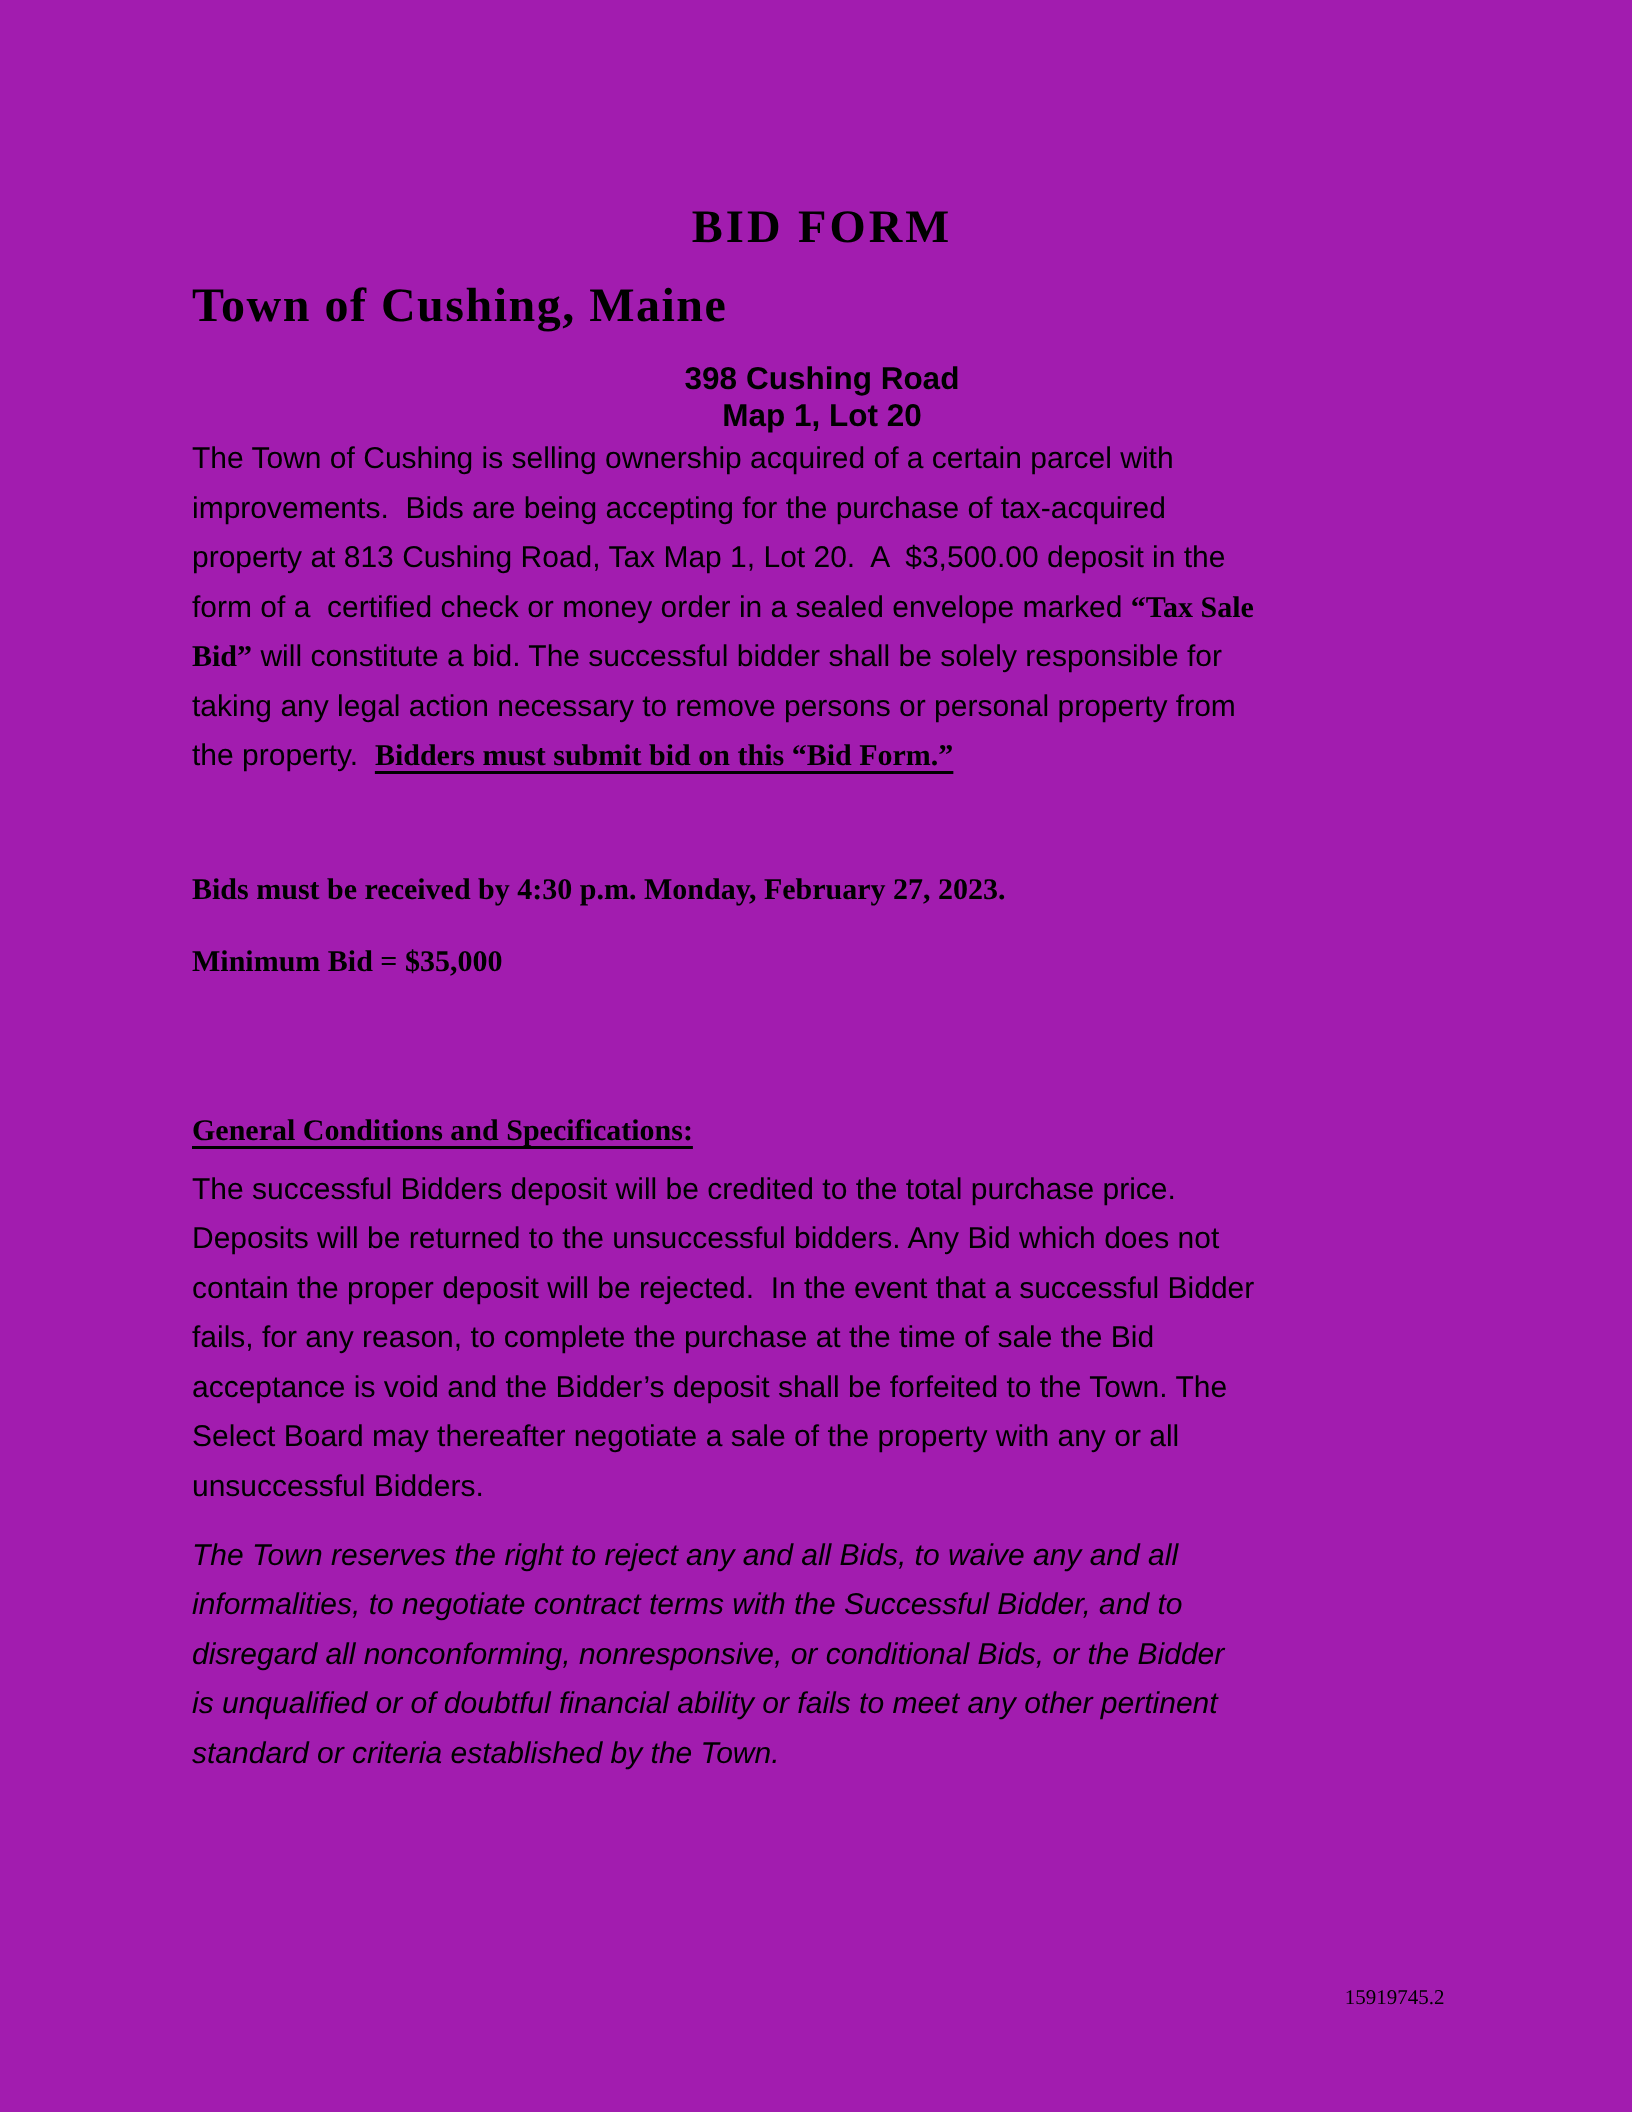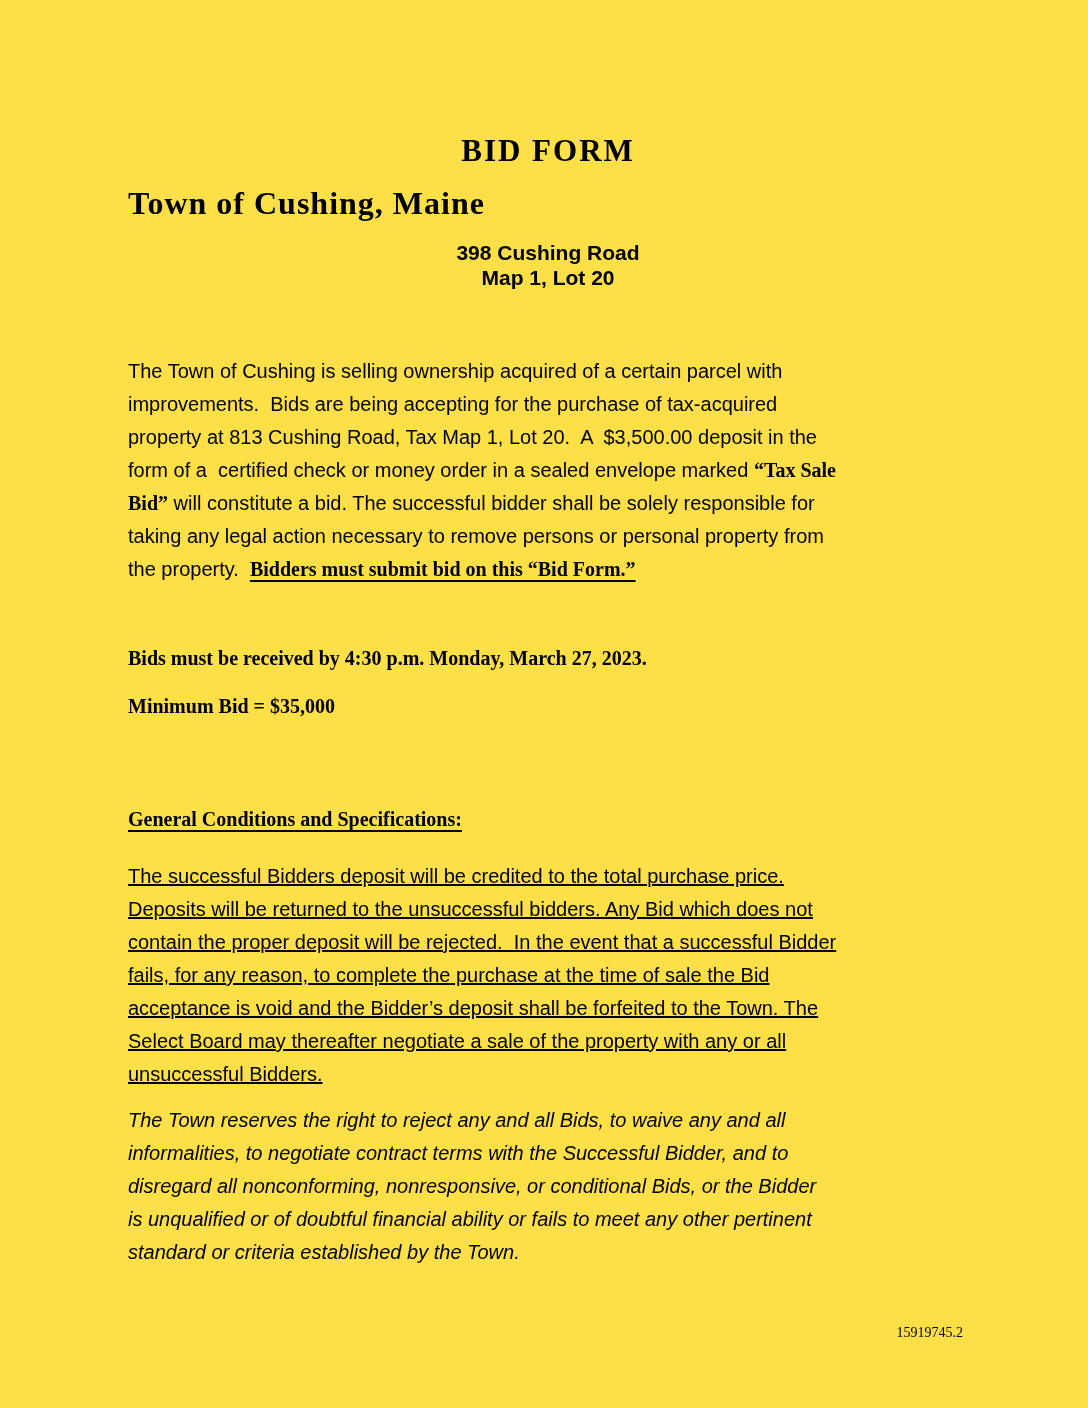--- a/index.html
+++ b/index.html
@@ -4,21 +4,21 @@
 <style>
   html, body {
     margin: 0;
     padding: 0;
     background: #ffffff;
   }
   .page {
     position: relative;
     width: 1088px;
     height: 1408px;
-    background: #fde047;
+    background: #a21caf;
     color: #000000;
     box-sizing: border-box;
     padding: 133px 120px 0 128px;
     font-family: "Liberation Sans", sans-serif;
     overflow: hidden;
   }
   .serif {
     font-family: "Liberation Serif", serif;
   }
   .doc-title {
@@ -56,25 +56,25 @@
   }
   .para .line {
     height: 33px;
   }
   .b { font-weight: bold; font-family: Liberation Serif, serif; }
   .u {
     text-decoration: underline;
     text-decoration-thickness: 2px;
     text-underline-offset: 4px;
   }
-  .intro    { margin-top: 65px; }
+  .intro    { }
   .deadline { margin-top: 56px; }
   .minbid   { margin-top: 15px; }
   .heading  { margin-top: 80px; }
-  .p2       { margin-top: 24px; text-decoration: underline; }
+  .p2       { margin-top: 6px; }
   .p3       { margin-top: 13px; font-style: italic; }
   .footer-number {
     position: absolute;
     top: 1325px;
     right: 125px;
     font-size: 14px;
     line-height: 16px;
   }
 </style>
 </head>
@@ -85,21 +85,21 @@
   <div class="doc-title serif">BID FORM</div>
 
   <div class="doc-subtitle serif">Town of Cushing, Maine</div>
 
   <div class="doc-address">398 Cushing Road</div>
 
   <div class="doc-maplot">Map 1, Lot 20</div>
 
   <div class="para intro"><div class="line"><span>The Town of Cushing is selling ownership acquired of a certain parcel with</span></div><div class="line"><span>improvements.  Bids are being accepting for the purchase of tax-acquired</span></div><div class="line"><span>property at 813 Cushing Road, Tax Map 1, Lot 20.  A  $3,500.00 deposit in the</span></div><div class="line"><span>form of a  certified check or money order in a sealed envelope marked </span><span class="b">“Tax Sale</span></div><div class="line"><span class="b">Bid”</span><span> will constitute a bid. The successful bidder shall be solely responsible for</span></div><div class="line"><span>taking any legal action necessary to remove persons or personal property from</span></div><div class="line"><span>the property.  </span><span class="b u">Bidders must submit bid on this “Bid Form.”</span></div></div>
 
-  <div class="para deadline b">Bids must be received by 4:30 p.m. Monday, March 27, 2023.</div>
+  <div class="para deadline b">Bids must be received by 4:30 p.m. Monday, February 27, 2023.</div>
 
   <div class="para minbid b">Minimum Bid = $35,000</div>
 
   <div class="para heading b u">General Conditions and Specifications:</div>
 
   <div class="para p2"><div class="line"><span>The successful Bidders deposit will be credited to the total purchase price.</span></div><div class="line"><span>Deposits will be returned to the unsuccessful bidders. Any Bid which does not</span></div><div class="line"><span>contain the proper deposit will be rejected.  In the event that a successful Bidder</span></div><div class="line"><span>fails, for any reason, to complete the purchase at the time of sale the Bid</span></div><div class="line"><span>acceptance is void and the Bidder’s deposit shall be forfeited to the Town. The</span></div><div class="line"><span>Select Board may thereafter negotiate a sale of the property with any or all</span></div><div class="line"><span>unsuccessful Bidders.</span></div></div>
 
   <div class="para p3"><div class="line"><span>The Town reserves the right to reject any and all Bids, to waive any and all</span></div><div class="line"><span>informalities, to negotiate contract terms with the Successful Bidder, and to</span></div><div class="line"><span>disregard all nonconforming, nonresponsive, or conditional Bids, or the Bidder</span></div><div class="line"><span>is unqualified or of doubtful financial ability or fails to meet any other pertinent</span></div><div class="line"><span>standard or criteria established by the Town.</span></div></div>
 
   <div class="footer-number serif">15919745.2</div>

